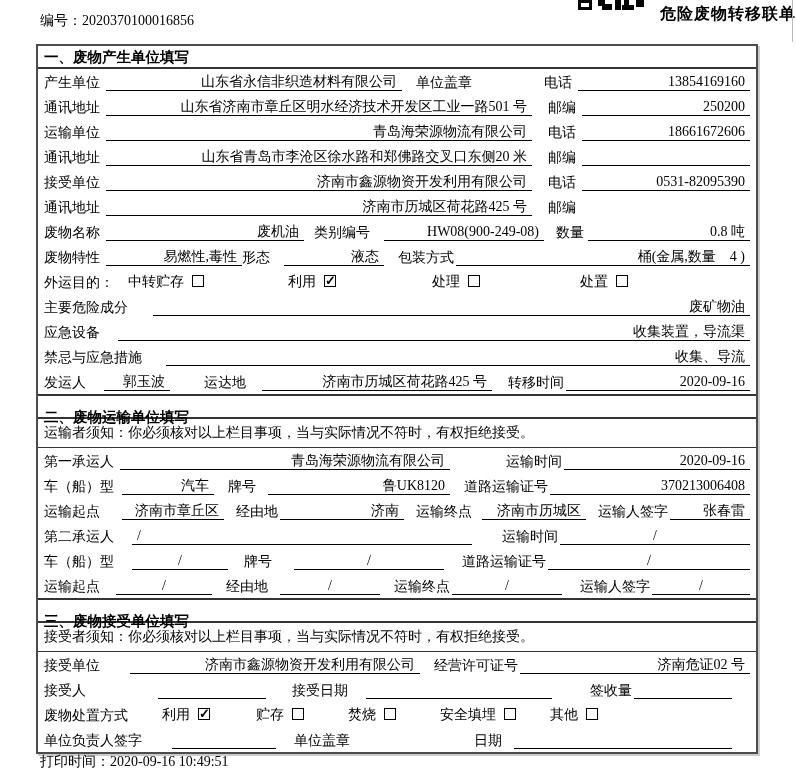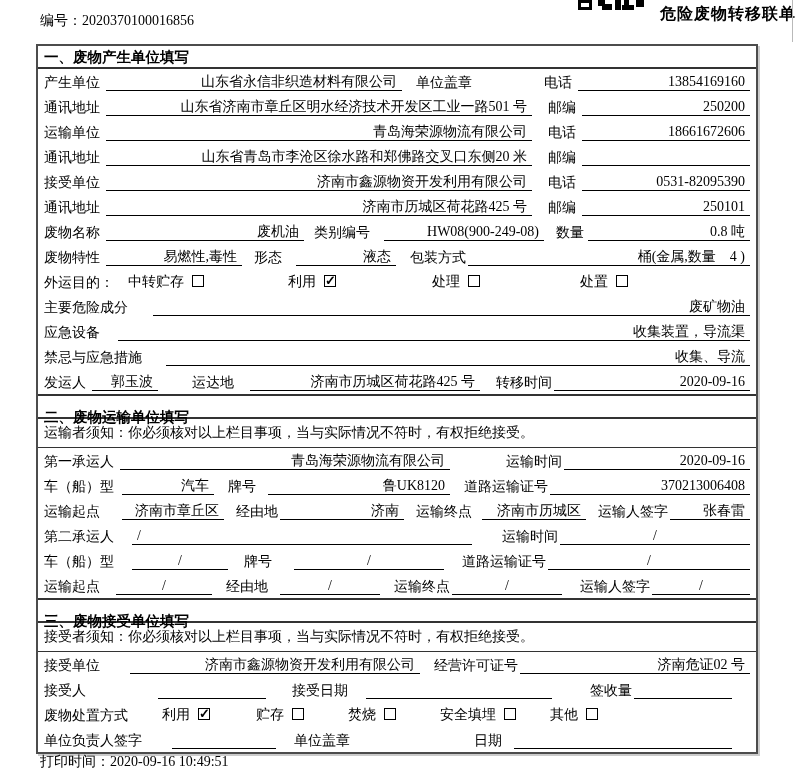--- a/index.html
+++ b/index.html
@@ -96,36 +96,35 @@
       <span class="l" style="width:62px">接受单位</span>
       <span class="v" style="width:426px">济南市鑫源物资开发利用有限公司</span>
       <span class="l" style="margin-left:16px;width:34px">电话</span>
       <span class="v g">0531-82095390</span>
     </div>
 
     <div class="r">
       <span class="l" style="width:62px">通讯地址</span>
       <span class="v" style="width:426px">济南市历城区荷花路425 号</span>
       <span class="l" style="margin-left:16px;width:34px">邮编</span>
-      <span class="v g">250101</span>
     </div>
 
     <div class="r">
       <span class="l" style="width:62px">废物名称</span>
       <span class="v" style="width:198px">废机油</span>
       <span class="l" style="margin-left:10px;width:58px">类别编号</span>
       <span class="v" style="margin-left:12px;width:160px">HW08(900-249-08)</span>
       <span class="l" style="margin-left:12px;width:32px">数量</span>
       <span class="v g">0.8 吨</span>
     </div>
 
     <div class="r">
       <span class="l" style="width:62px">废物特性</span>
       <span class="v" style="width:136px">易燃性,毒性</span>
-      <span class="l" style="margin-left:12px;width:30px">形态</span>
+      <span class="l" style="width:30px">形态</span>
       <span class="v" style="margin-left:12px;width:100px">液态</span>
       <span class="l" style="margin-left:14px;width:58px">包装方式</span>
       <span class="v g">桶(金属,数量　4 )</span>
     </div>
 
     <div class="r">
       <span class="l">外运目的：</span>
       <span class="opt" style="margin-left:14px">
         <span>中转贮存</span>
         <span class="cb"></span>
@@ -154,21 +153,21 @@
       <span class="v g" style="margin-left:10px">收集装置，导流渠</span>
     </div>
 
     <div class="r">
       <span class="l" style="width:114px">禁忌与应急措施</span>
       <span class="v g" style="margin-left:8px">收集、导流</span>
     </div>
 
     <div class="r">
       <span class="l" style="width:48px">发运人</span>
-      <span class="v" style="margin-left:0;width:66px">郭玉波</span>
+      <span class="v" style="margin-left:12px;width:66px">郭玉波</span>
       <span class="l" style="margin-left:34px;width:44px">运达地</span>
       <span class="v" style="margin-left:14px;width:230px">济南市历城区荷花路425 号</span>
       <span class="l" style="margin-left:16px;width:58px">转移时间</span>
       <span class="v g">2020-09-16</span>
     </div>
 
     <div class="sec-h bt">二、废物运输单位填写</div>
 
     <div class="r notice">
       <span class="l">运输者须知：你必须核对以上栏目事项，当与实际情况不符时，有权拒绝接受。</span>

